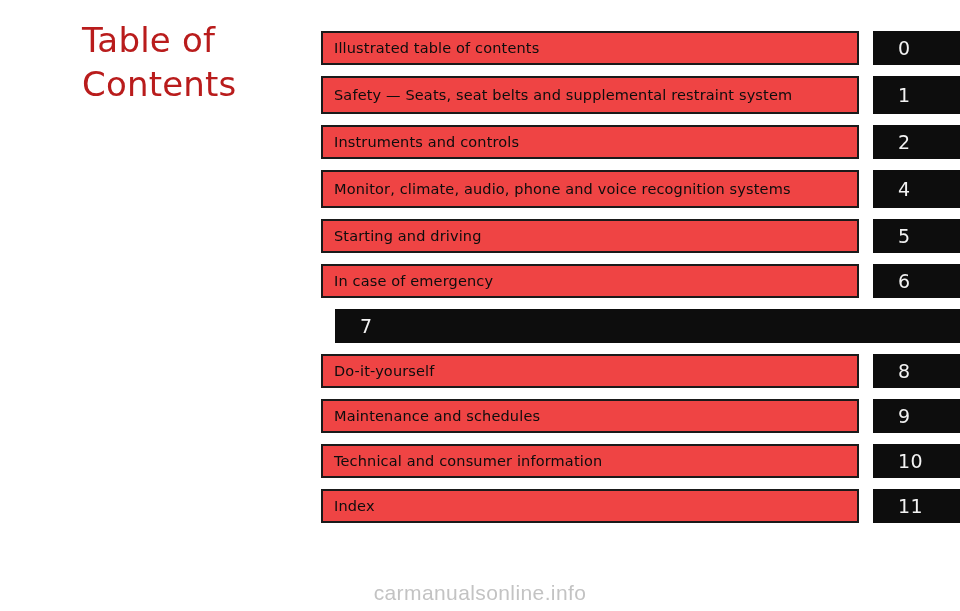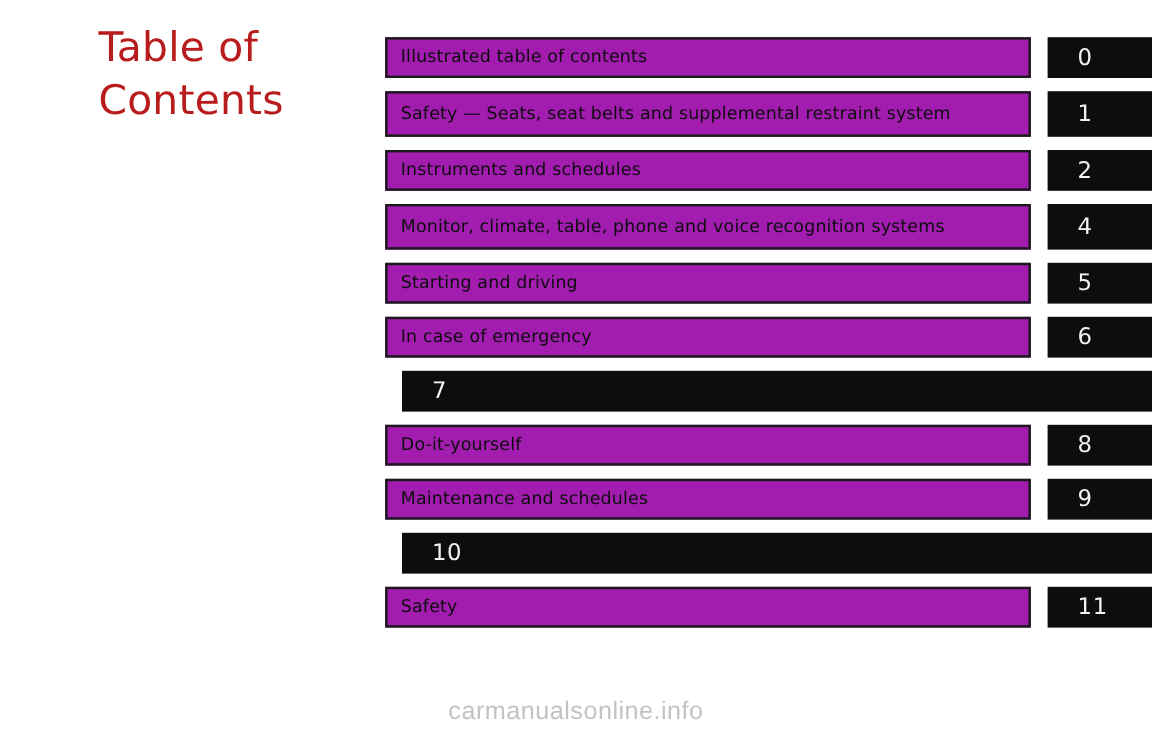--- a/index.html
+++ b/index.html
@@ -48,21 +48,21 @@
     height: 34px;
   }
   .toc-row.two-line {
     height: 38px;
   }
 
   .toc-entry {
     box-sizing: border-box;
     width: 538px;
     border: 2px solid #1a1a1a;
-    background: #a21caf;
+    background: #ef4444;
     display: flex;
     align-items: center;
     padding: 0 10px 0 11px;
   }
   .toc-row.two-line .toc-entry {
     align-items: center;
   }
 
   .toc-entry-label {
     font-size: 14.5px;
@@ -119,29 +119,29 @@
     <div class="toc-row two-line">
       <div class="toc-entry">
         <span class="toc-entry-label">Safety — Seats, seat belts and supplemental restraint system</span>
       </div>
       <div class="toc-tab">
         <span class="toc-tab-number">1</span>
       </div>
     </div>
     <div class="toc-row">
       <div class="toc-entry">
-        <span class="toc-entry-label">Instruments and schedules</span>
+        <span class="toc-entry-label">Instruments and controls</span>
       </div>
       <div class="toc-tab">
         <span class="toc-tab-number">2</span>
       </div>
     </div>
     <div class="toc-row two-line">
       <div class="toc-entry">
-        <span class="toc-entry-label">Monitor, climate, table, phone and voice recognition systems</span>
+        <span class="toc-entry-label">Monitor, climate, audio, phone and voice recognition systems</span>
       </div>
       <div class="toc-tab">
         <span class="toc-tab-number">4</span>
       </div>
     </div>
     <div class="toc-row">
       <div class="toc-entry">
         <span class="toc-entry-label">Starting and driving</span>
       </div>
       <div class="toc-tab">
@@ -171,27 +171,30 @@
     </div>
     <div class="toc-row">
       <div class="toc-entry">
         <span class="toc-entry-label">Maintenance and schedules</span>
       </div>
       <div class="toc-tab">
         <span class="toc-tab-number">9</span>
       </div>
     </div>
     <div class="toc-row">
+      <div class="toc-entry">
+        <span class="toc-entry-label">Technical and consumer information</span>
+      </div>
       <div class="toc-tab">
         <span class="toc-tab-number">10</span>
       </div>
     </div>
     <div class="toc-row">
       <div class="toc-entry">
-        <span class="toc-entry-label">Safety</span>
+        <span class="toc-entry-label">Index</span>
       </div>
       <div class="toc-tab">
         <span class="toc-tab-number">11</span>
       </div>
     </div>
   </div>
 
 <div id="watermark">carmanualsonline.info</div>
 
 </body></html>

